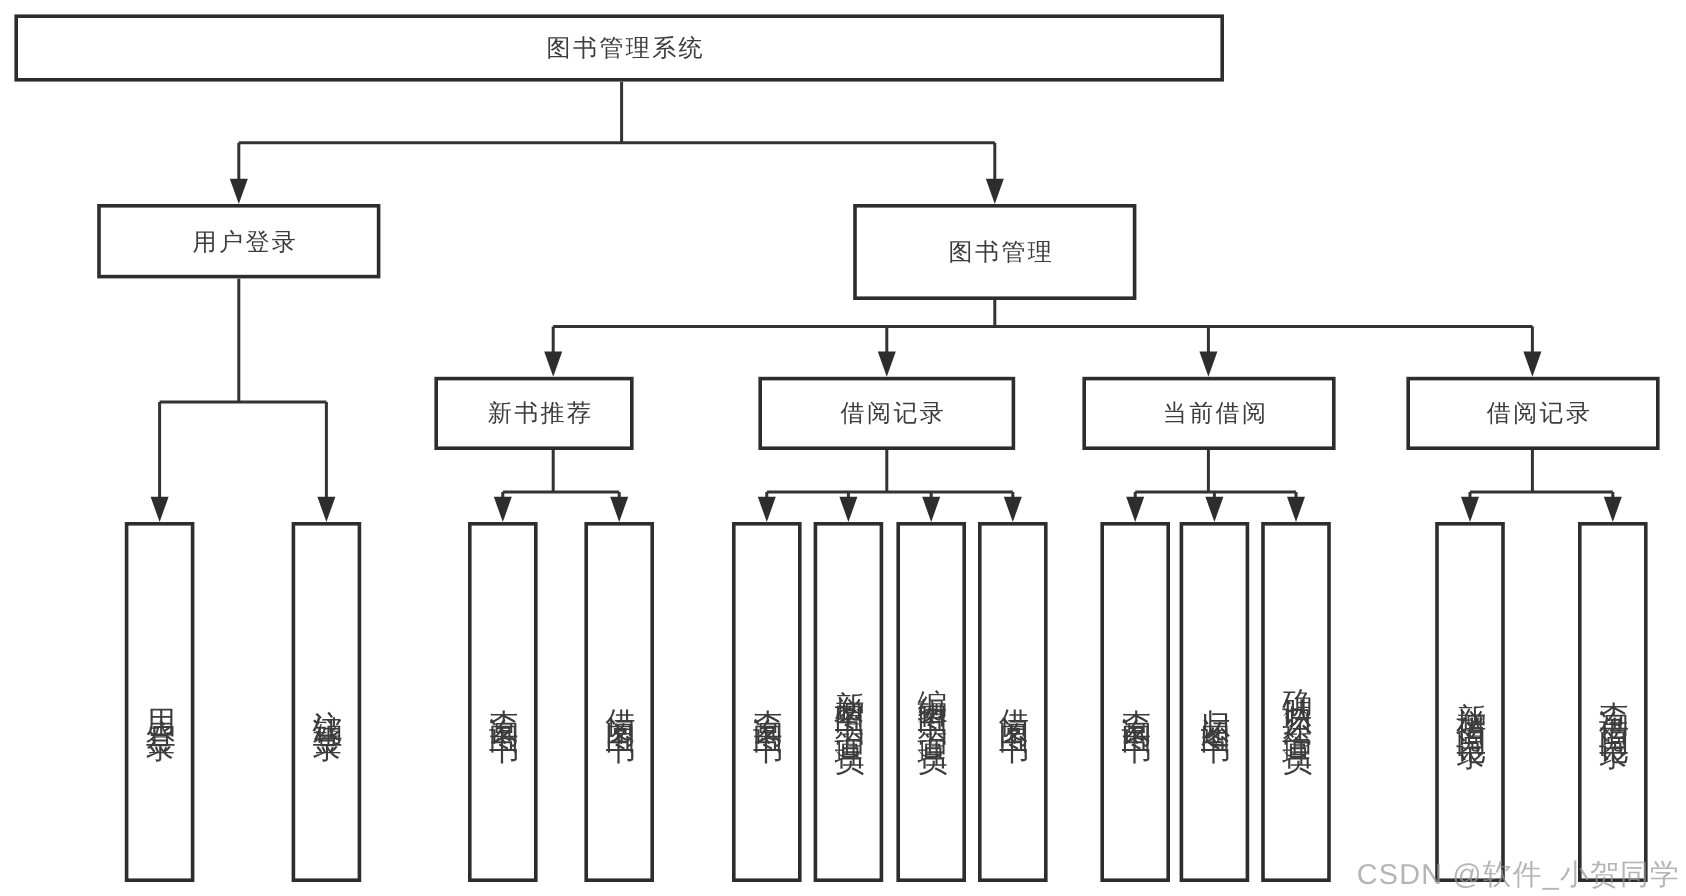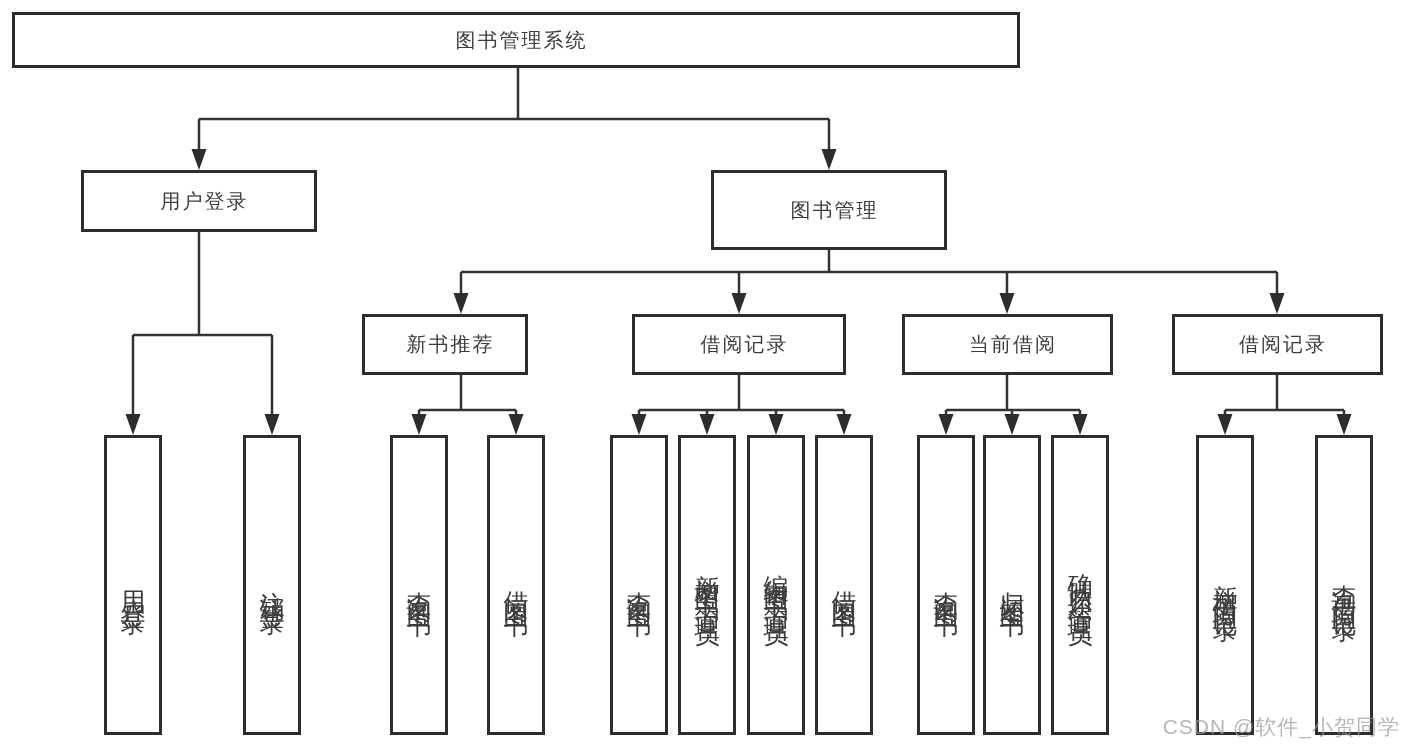--- a/index.html
+++ b/index.html
@@ -37,21 +37,21 @@
     writing-mode: vertical-rl;
     text-orientation: mixed;
     font-size: 25px;
     letter-spacing: 7px;
     line-height: 1;
   }
   #watermark {
     position: absolute;
     top: 713px;
     right: 5px;
-    font-size: 21px;
+    font-size: 24px;
     letter-spacing: 1px;
     color: #999999;
     opacity: 0.72;
     z-index: 5;
     white-space: nowrap;
   }
 </style>
 </head>
 <body>
 

